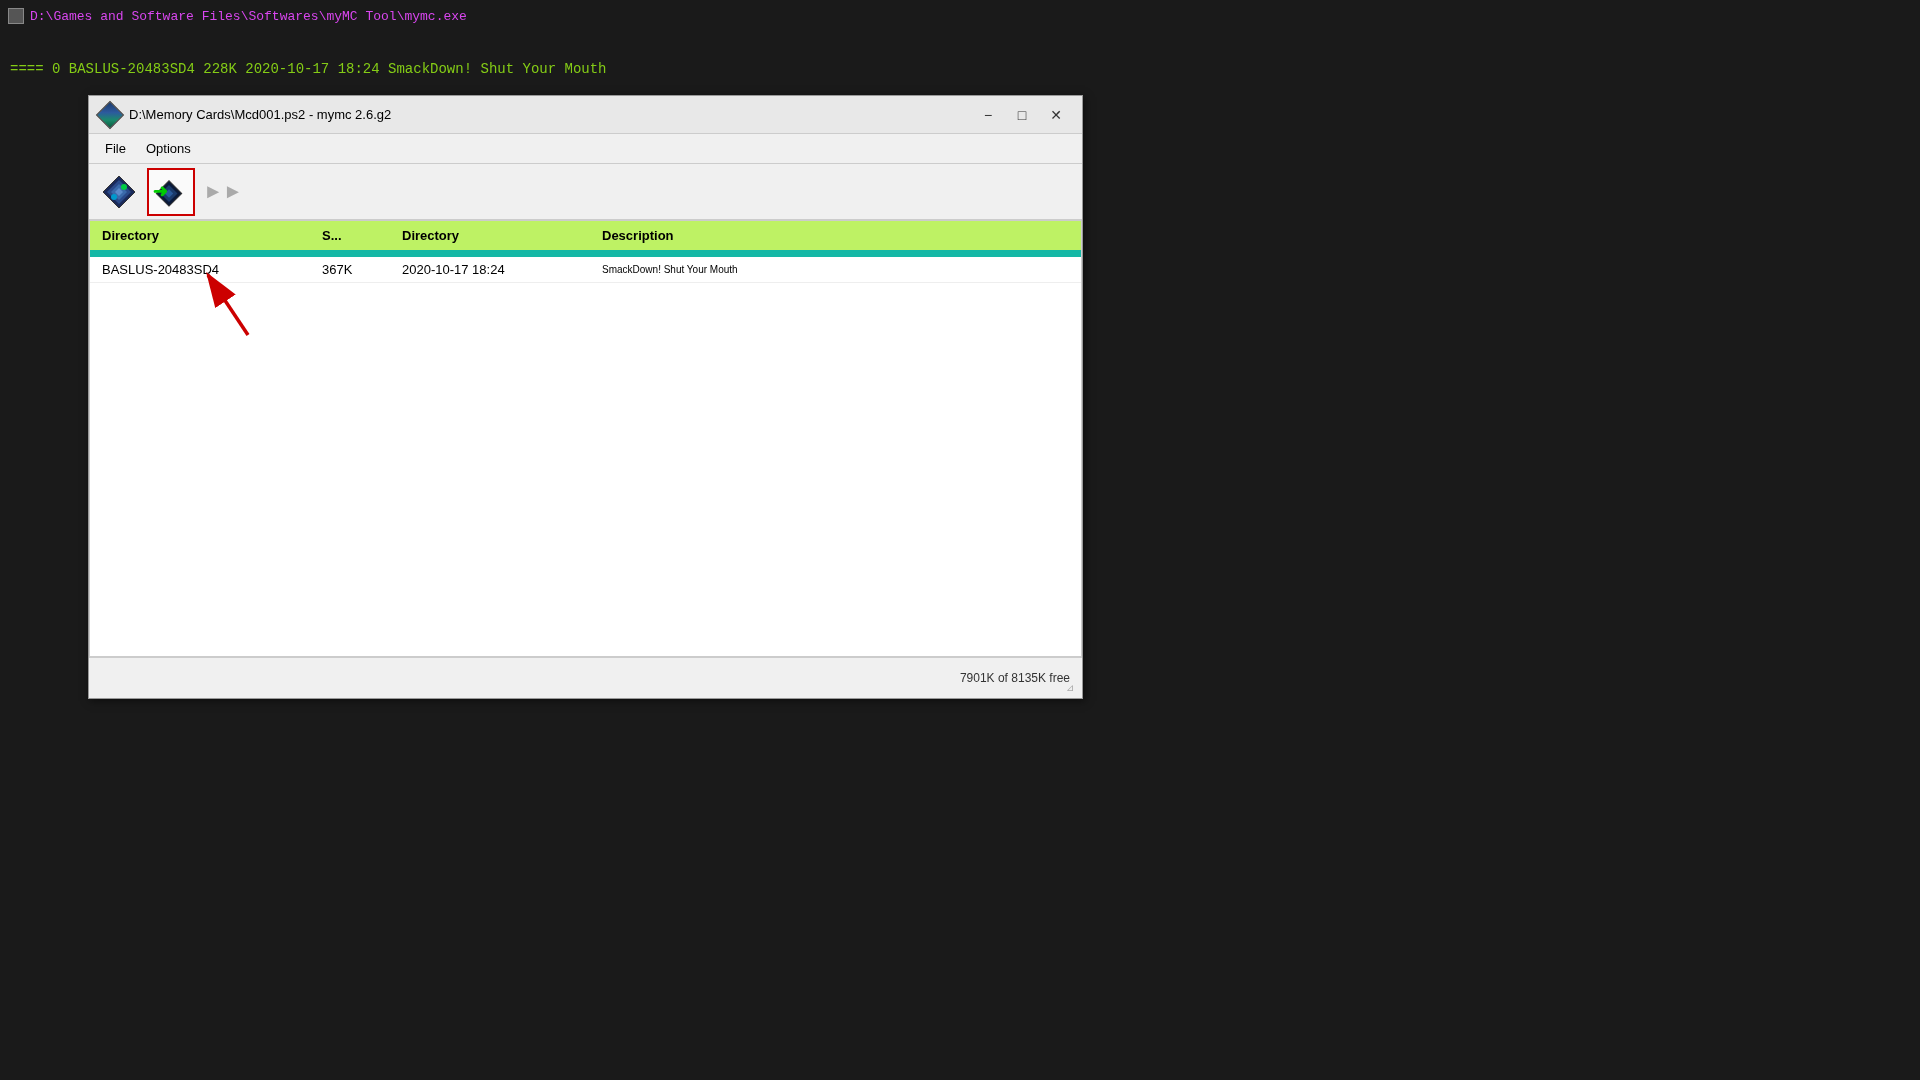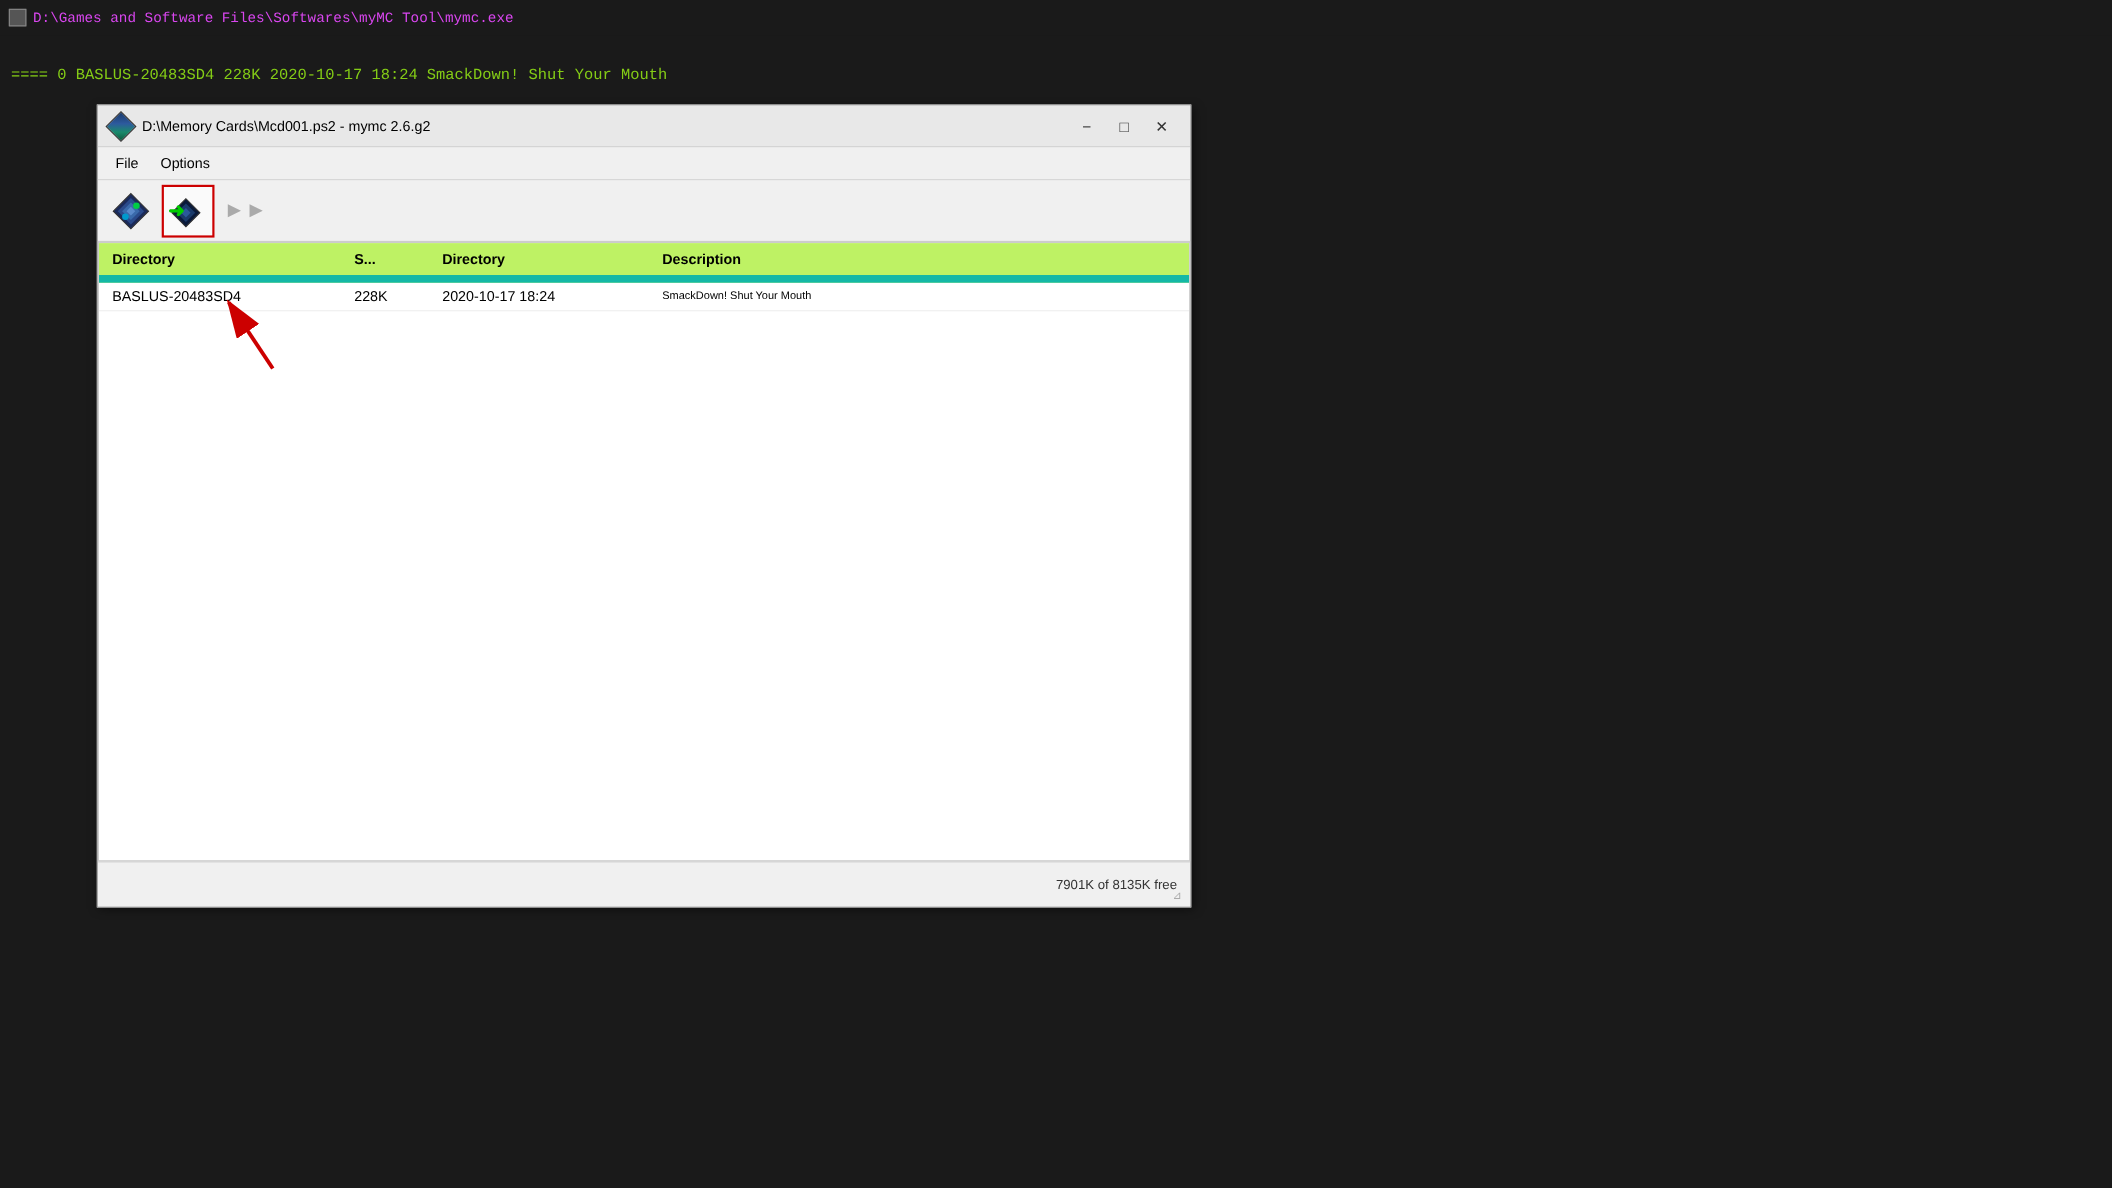--- a/index.html
+++ b/index.html
@@ -54,21 +54,21 @@
       font-size: 14px;
       white-space: nowrap;
     }
 
     
     .app-window {
       position: absolute;
       top: 95px;
       left: 88px;
       width: 995px;
-      height: 730px;
+      height: 604px;
       background: #f0f0f0;
       border: 1px solid #999;
       box-shadow: 2px 2px 8px rgba(0,0,0,0.5);
       display: flex;
       flex-direction: column;
     }
 
     
     .window-titlebar {
       display: flex;
@@ -374,21 +374,21 @@
 
     <div class="table-header">
       <div class="col-directory">Directory</div>
       <div class="col-size">S...</div>
       <div class="col-modified">Directory</div>
       <div class="col-description">Description</div>
     </div>
 
     <div class="table-row">
       <div class="row-directory">BASLUS-20483SD4</div>
-      <div class="row-size">228K</div>
+      <div class="row-size">367K</div>
       <div class="row-modified">2020-10-17 18:24</div>
       <div class="row-description">SmackDown! Shut Your Mouth</div>
     </div>
   </div>
 
   <div class="status-bar">
     <span class="status-text">7901K of 8135K free</span>
     <div class="resize-grip">⊿</div>
   </div>
 

